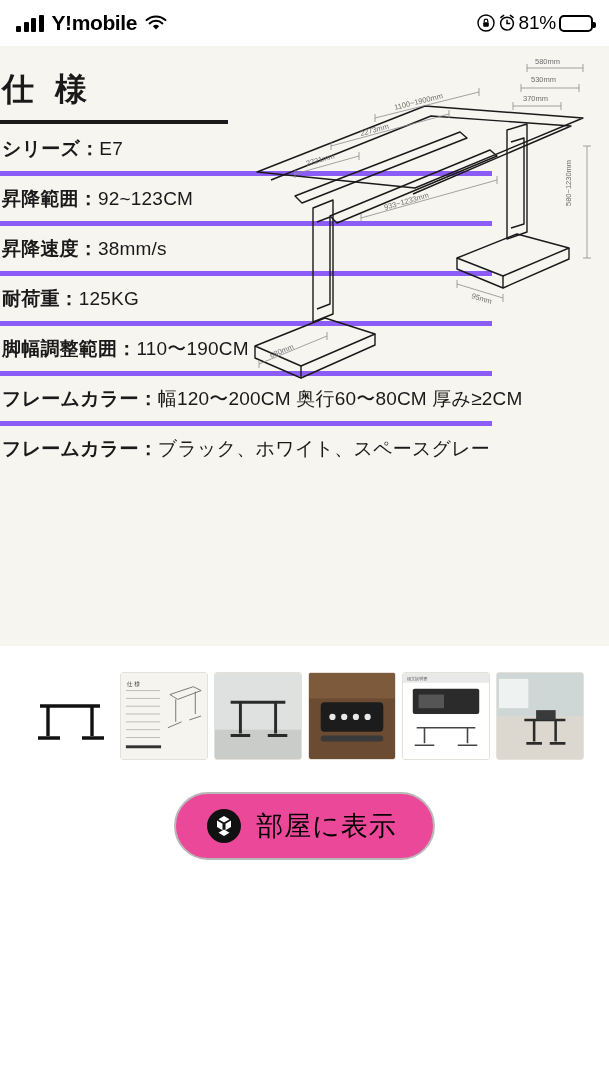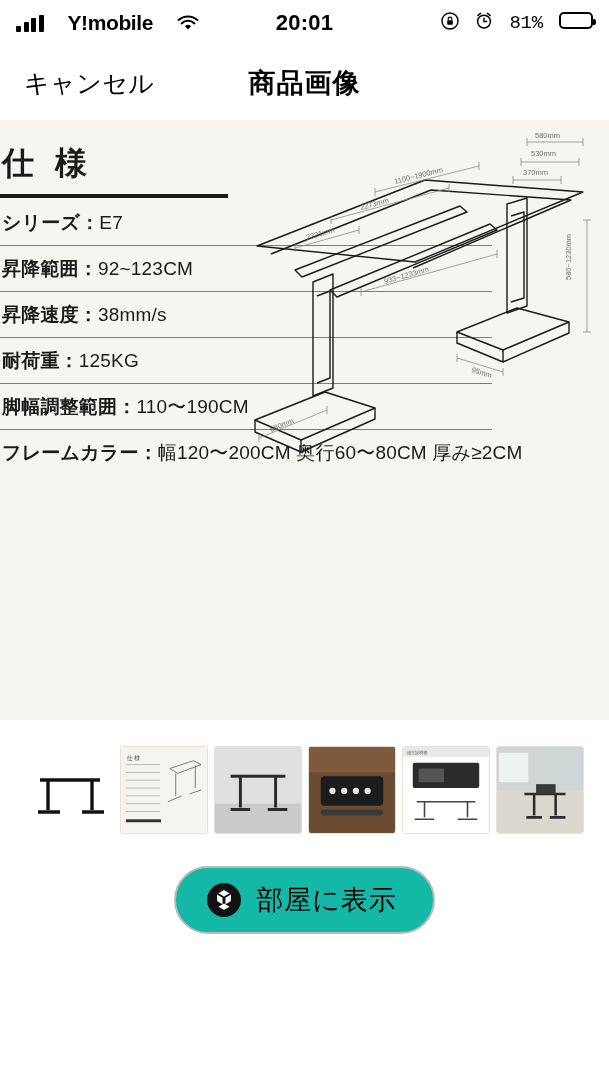--- a/index.html
+++ b/index.html
@@ -19,21 +19,21 @@
 
   
   .statusbar {
     height: 46px;
     display: flex;
     align-items: center;
     padding: 0 16px;
     flex: 0 0 auto;
     position: relative;
   }
-  .sb-left { display: flex; align-items: center; gap: 24px; }
+  .sb-left { display: flex; align-items: center; gap: 8px; }
   .signal { display: flex; align-items: flex-end; gap: 2.5px; height: 17px; }
   .signal i { display: block; width: 5px; background: #000; border-radius: 1px; }
   .signal i:nth-child(1) { height: 6px; }
   .signal i:nth-child(2) { height: 10px; }
   .signal i:nth-child(3) { height: 14px; }
   .signal i:nth-child(4) { height: 17px; }
   .carrier { font-size: 21px; font-weight: 600; letter-spacing: -0.4px; color: #000; }
   .wifi { width: 22px; height: 17px; position: relative; }
   .wifi svg { display:block; }
   .clock {
@@ -42,23 +42,22 @@
     text-align: center;
     font-size: 22px;
     font-weight: 600;
     color: #000;
     letter-spacing: 0.2px;
     pointer-events: none;
   }
   .sb-right {
     margin-left: auto;
     display: flex;
-    align-items: flex-start;
-    gap: 16px;
-    font-family: Liberation Mono, monospace;
+    align-items: center;
+    gap: 3px;
   }
   .sb-right .icn { width: 18px; height: 18px; }
   .battpct { font-size: 19px; font-weight: 500; color: #000; letter-spacing: -0.2px; }
   .battery {
     width: 34px; height: 17px;
     border: 2px solid #000;
     border-radius: 5px;
     position: relative;
     padding: 2px;
   }
@@ -117,21 +116,21 @@
   .spec-title {
     font-size: 32px;
     font-weight: 700;
     letter-spacing: 6px;
     color: #1a1a1a;
     padding-left: 2px;
     margin-bottom: 8px;
   }
   .spec-rule { height: 4px; background: #1a1a1a; width: 228px; margin-bottom: 2px; }
   .spec-row {
-    border-bottom: 1px solid #8b5cf6;
+    border-bottom: 5px solid #8b5cf6;
     padding: 10px 2px 9px 2px;
     font-size: 19px;
     color: #1a1a1a;
     white-space: nowrap;
     letter-spacing: 0.2px;
   }
   .spec-row:last-child { border-bottom: none; }
   .spec-row b { font-weight: 700; }
   .spec-row .val { font-weight: 400; }
 
@@ -170,21 +169,21 @@
     justify-content: center;
     margin-top: 28px;
   }
   .ar-btn {
     display: flex;
     align-items: center;
     gap: 14px;
     border: 2px solid #b9b9b9;
     border-radius: 40px;
     padding: 14px 36px 14px 30px;
-    background: #14b8a6;
+    background: #ec4899;
     font-family: inherit;
     cursor: pointer;
   }
   .ar-btn .cube { width: 36px; height: 36px; }
   .ar-label { font-size: 27px; color: #000; letter-spacing: 1px; }
 
   .spacer { flex: 1 1 auto; }
 </style>
 </head>
 <body>
@@ -201,21 +200,20 @@
       </span>
       <span class="carrier">Y!mobile</span>
       <span class="wifi">
         <svg viewBox="0 0 22 17">
           <path d="M11 14.6 L7.9 11.2 a4.6 4.6 0 0 1 6.2 0 Z" fill="#000"></path>
           <path d="M4.6 8.4 a9.3 9.3 0 0 1 12.8 0" stroke="#000" stroke-width="2" fill="none" stroke-linecap="round"></path>
           <path d="M1.6 5.1 a14 14 0 0 1 18.8 0" stroke="#000" stroke-width="2" fill="none" stroke-linecap="round"></path>
         </svg>
       </span>
     </div>
-    <div class="clock">20:01</div>
     <div class="sb-right">
       <span class="icn">
         <svg viewBox="0 0 18 18" width="18" height="18">
           <circle cx="9" cy="9" r="8" fill="none" stroke="#000" stroke-width="1.4"></circle>
           <rect x="6.2" y="8.2" width="5.6" height="4.6" rx="1" fill="#000"></rect>
           <path d="M7.2 8.2 V7 a1.8 1.8 0 0 1 3.6 0 v1.2" fill="none" stroke="#000" stroke-width="1.2"></path>
         </svg>
       </span>
       <span class="icn">
         <svg viewBox="0 0 18 18" width="18" height="18">
@@ -224,24 +222,20 @@
           <path d="M3 3.4 L5.6 1.4 M15 3.4 L12.4 1.4" stroke="#000" stroke-width="1.6" stroke-linecap="round"></path>
         </svg>
       </span>
       <span class="battpct">81%</span>
       <span class="battery">
         <span class="fill" style="width: 81%;"></span>
       </span>
     </div>
   </div>
 
-  <div class="navbar">
-    <button class="cancel-btn">キャンセル</button>
-    <div class="nav-title">商品画像</div>
-  </div>
 
   <div class="hero">
 
     <div class="spec-panel">
       <div class="spec-title">仕 様</div>
       <div class="spec-rule"></div>
 
       <div class="spec-row">
         <b>シリーズ：</b><span class="val">E7</span>
       </div>
@@ -252,20 +246,23 @@
         <b>昇降速度：</b><span class="val">38mm/s</span>
       </div>
       <div class="spec-row">
         <b>耐荷重：</b><span class="val">125KG</span>
       </div>
       <div class="spec-row">
         <b>脚幅調整範囲：</b><span class="val">110〜190CM</span>
       </div>
       <div class="spec-row">
         <b>フレームカラー：</b><span class="val">幅120〜200CM 奥行60〜80CM 厚み≥2CM</span>
+      </div>
+      <div class="spec-row">
+        <b>フレームカラー：</b><span class="val">ブラック、ホワイト、スペースグレー</span>
       </div>
     </div>
 
     <div class="drawing">
       <svg viewBox="0 0 370 390" xmlns="http://www.w3.org/2000/svg">
         <g fill="none" stroke="#1a1a1a" stroke-width="1.4" stroke-linejoin="round">
 
           <path d="M22 126 L190 60 L348 72 L180 142 Z"></path>
           <path d="M36 134 L196 70 L336 80 L178 148"></path>
 

